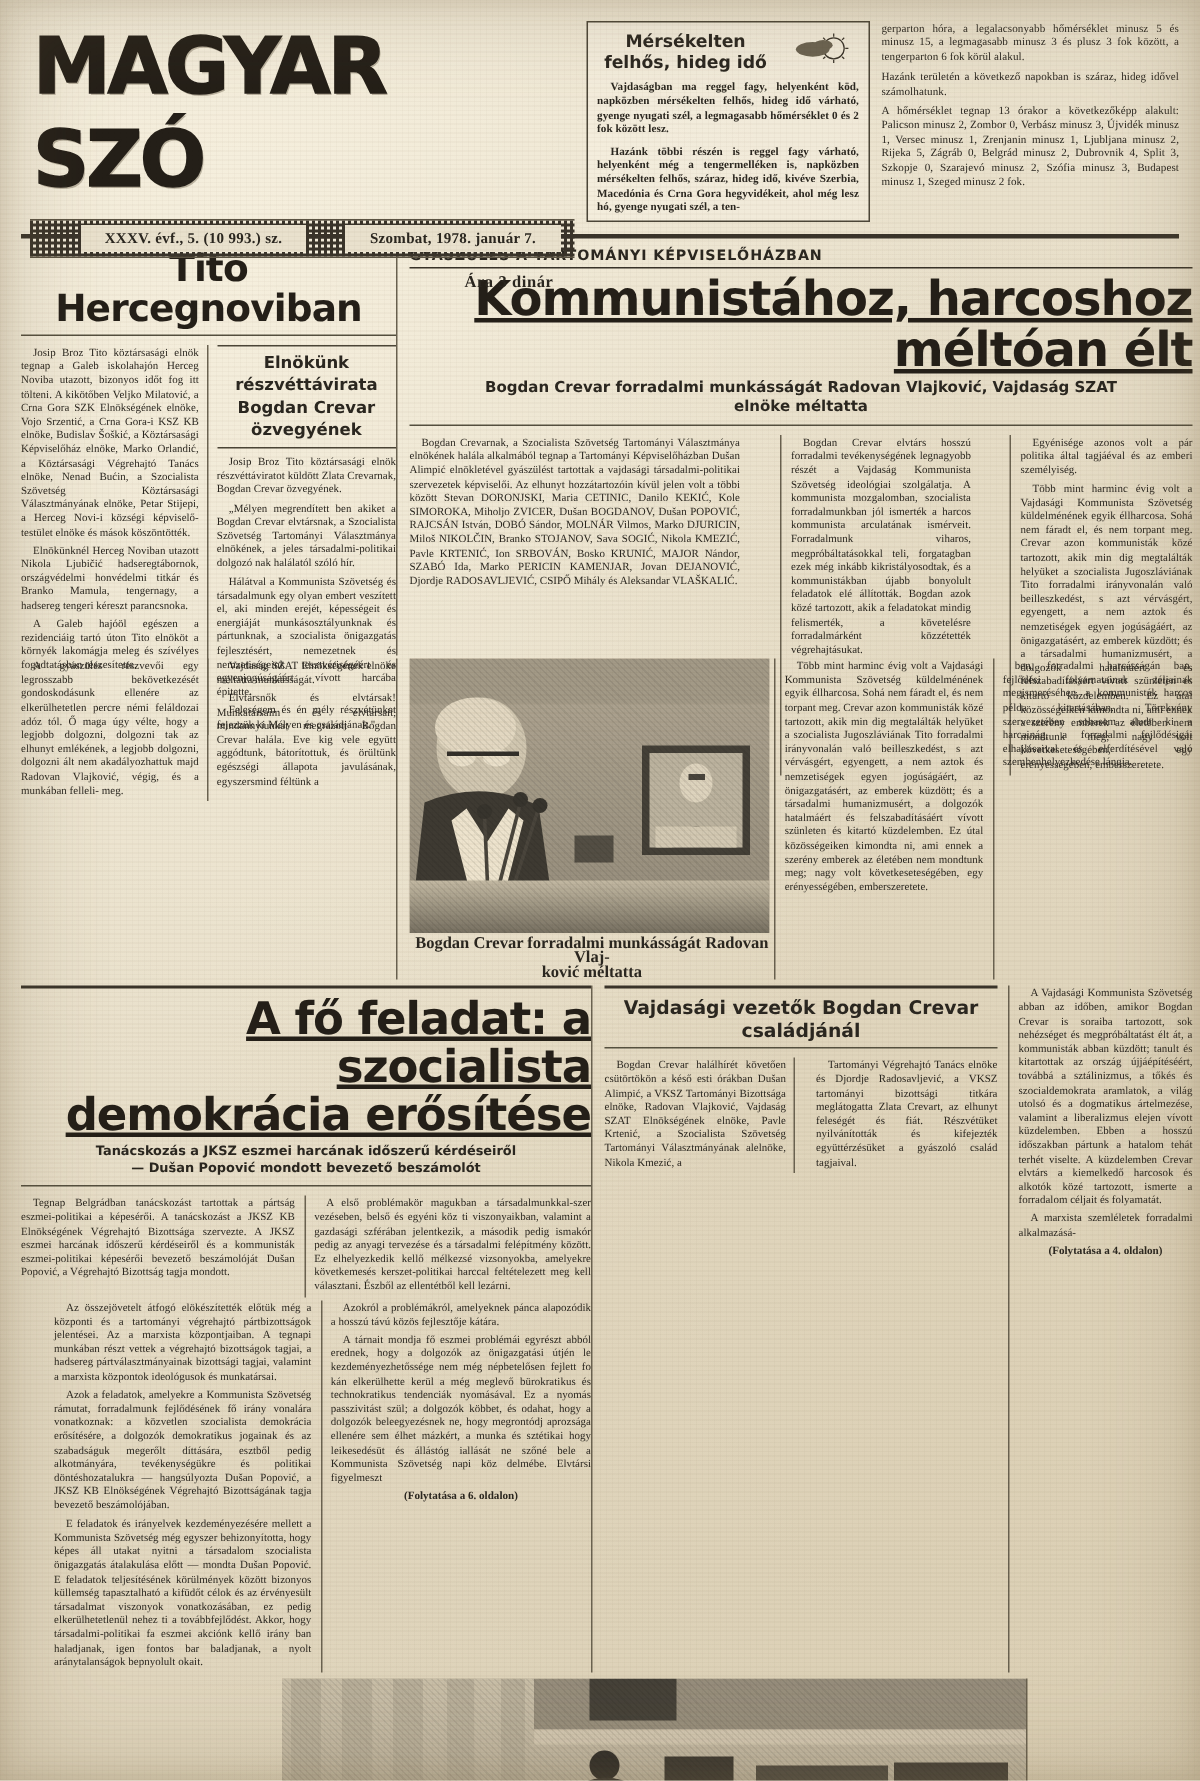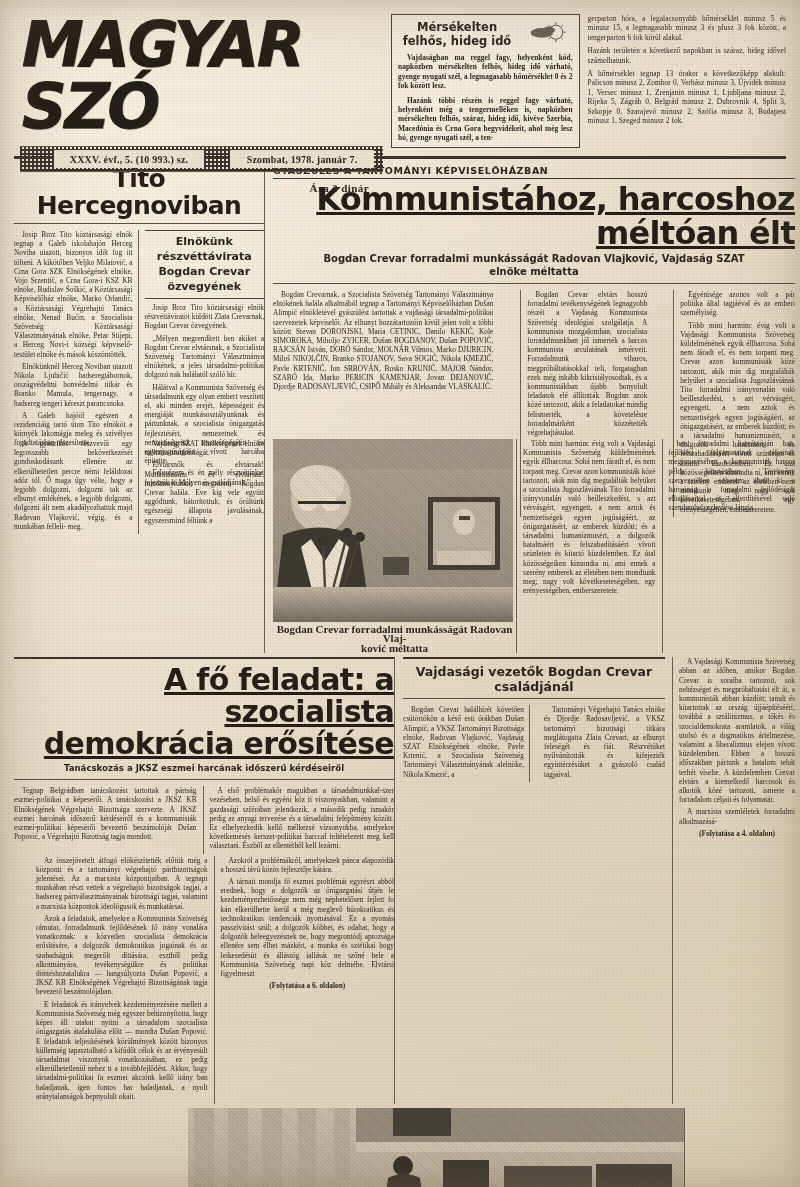--- a/index.html
+++ b/index.html
@@ -28,22 +28,22 @@
   .vignette{
     position:absolute;inset:0;pointer-events:none;
     box-shadow:inset 0 0 70px rgba(120,100,65,.30), inset 0 0 18px rgba(120,100,65,.20);
   }
 
   
   .masthead{position:relative;display:flex;align-items:flex-start;padding-top:14px;height:152px;box-sizing:border-box;}
   .mast-left{width:372px;position:relative;}
   .logo{
     font-family:"DejaVu Sans", sans-serif;
-    font-weight:bold;font-style:italic;
-    font-size:62px;letter-spacing:-2px;line-height:62px;
+    font-weight:bold;
+    font-size:52px;letter-spacing:-2px;line-height:62px;
     color:#241f18;
     text-shadow:1px 1px 0 rgba(80,70,50,.35);
     padding-left:8px;
     -webkit-text-stroke:1px #241f18;
   }
   .dateline{
     margin:8px 0 0 6px;
     border-top:1px solid #5b5343;border-bottom:1px solid #5b5343;
     height:24px;display:flex;align-items:center;
     background-image:repeating-linear-gradient(0deg,#3a342a 0 2px,transparent 2px 4px),repeating-linear-gradient(90deg,#3a342a 0 2px,transparent 2px 4px);
@@ -279,20 +279,21 @@
 
   <div class="rule-hidden"></div>
 
   <div style="display:flex;margin-top:4px;">
 
     <div style="width:380px;">
       <div class="hrule2" style="margin-bottom:5px;"></div>
       <h1 class="head-xl">A fő feladat: a szocialista</h1>
       <h1 class="head-xl">demokrácia erősítése</h1>
       <div class="sub-s">Tanácskozás a JKSZ eszmei harcának időszerű kérdéseiről</div>
+      <div class="sub-s" style="margin-top:0;">— Dušan Popović mondott bevezető beszámolót</div>
       <div class="rule-thin" style="margin-top:5px;"></div>
 
       <div class="col" style="display:flex;">
         <div style="width:186px;padding-right:6px;">
           <p>Tegnap Belgrádban tanácskozást tartottak a pártság eszmei-politikai a képesérői. A tanácskozást a JKSZ KB Elnökségének Végrehajtó Bizottsága szervezte. A JKSZ eszmei harcának időszerű kérdéseiről és a kommunisták eszmei-politikai képesérői bevezető beszámolóját Dušan Popović, a Végrehajtó Bizottság tagja mondott.</p>
         </div>
         <div class="vline" style="width:188px;padding-left:6px;">
           <p>A első problémakör magukban a társadalmunkkal-szer vezéseben, belső és egyéni köz ti viszonyaikban, valamint a gazdasági szférában jelentkezik, a második pedig ismakór pedig az anyagi tervezése és a társadalmi felépítmény között. Ez elhelyezkedik kellő mélkezsé vizsonyokba, amelyekre követkemesés kerszet-politikai harccal feltételezett meg kell választani. Észből az ellentétből kell lezárni.</p>
         </div>
       </div>

